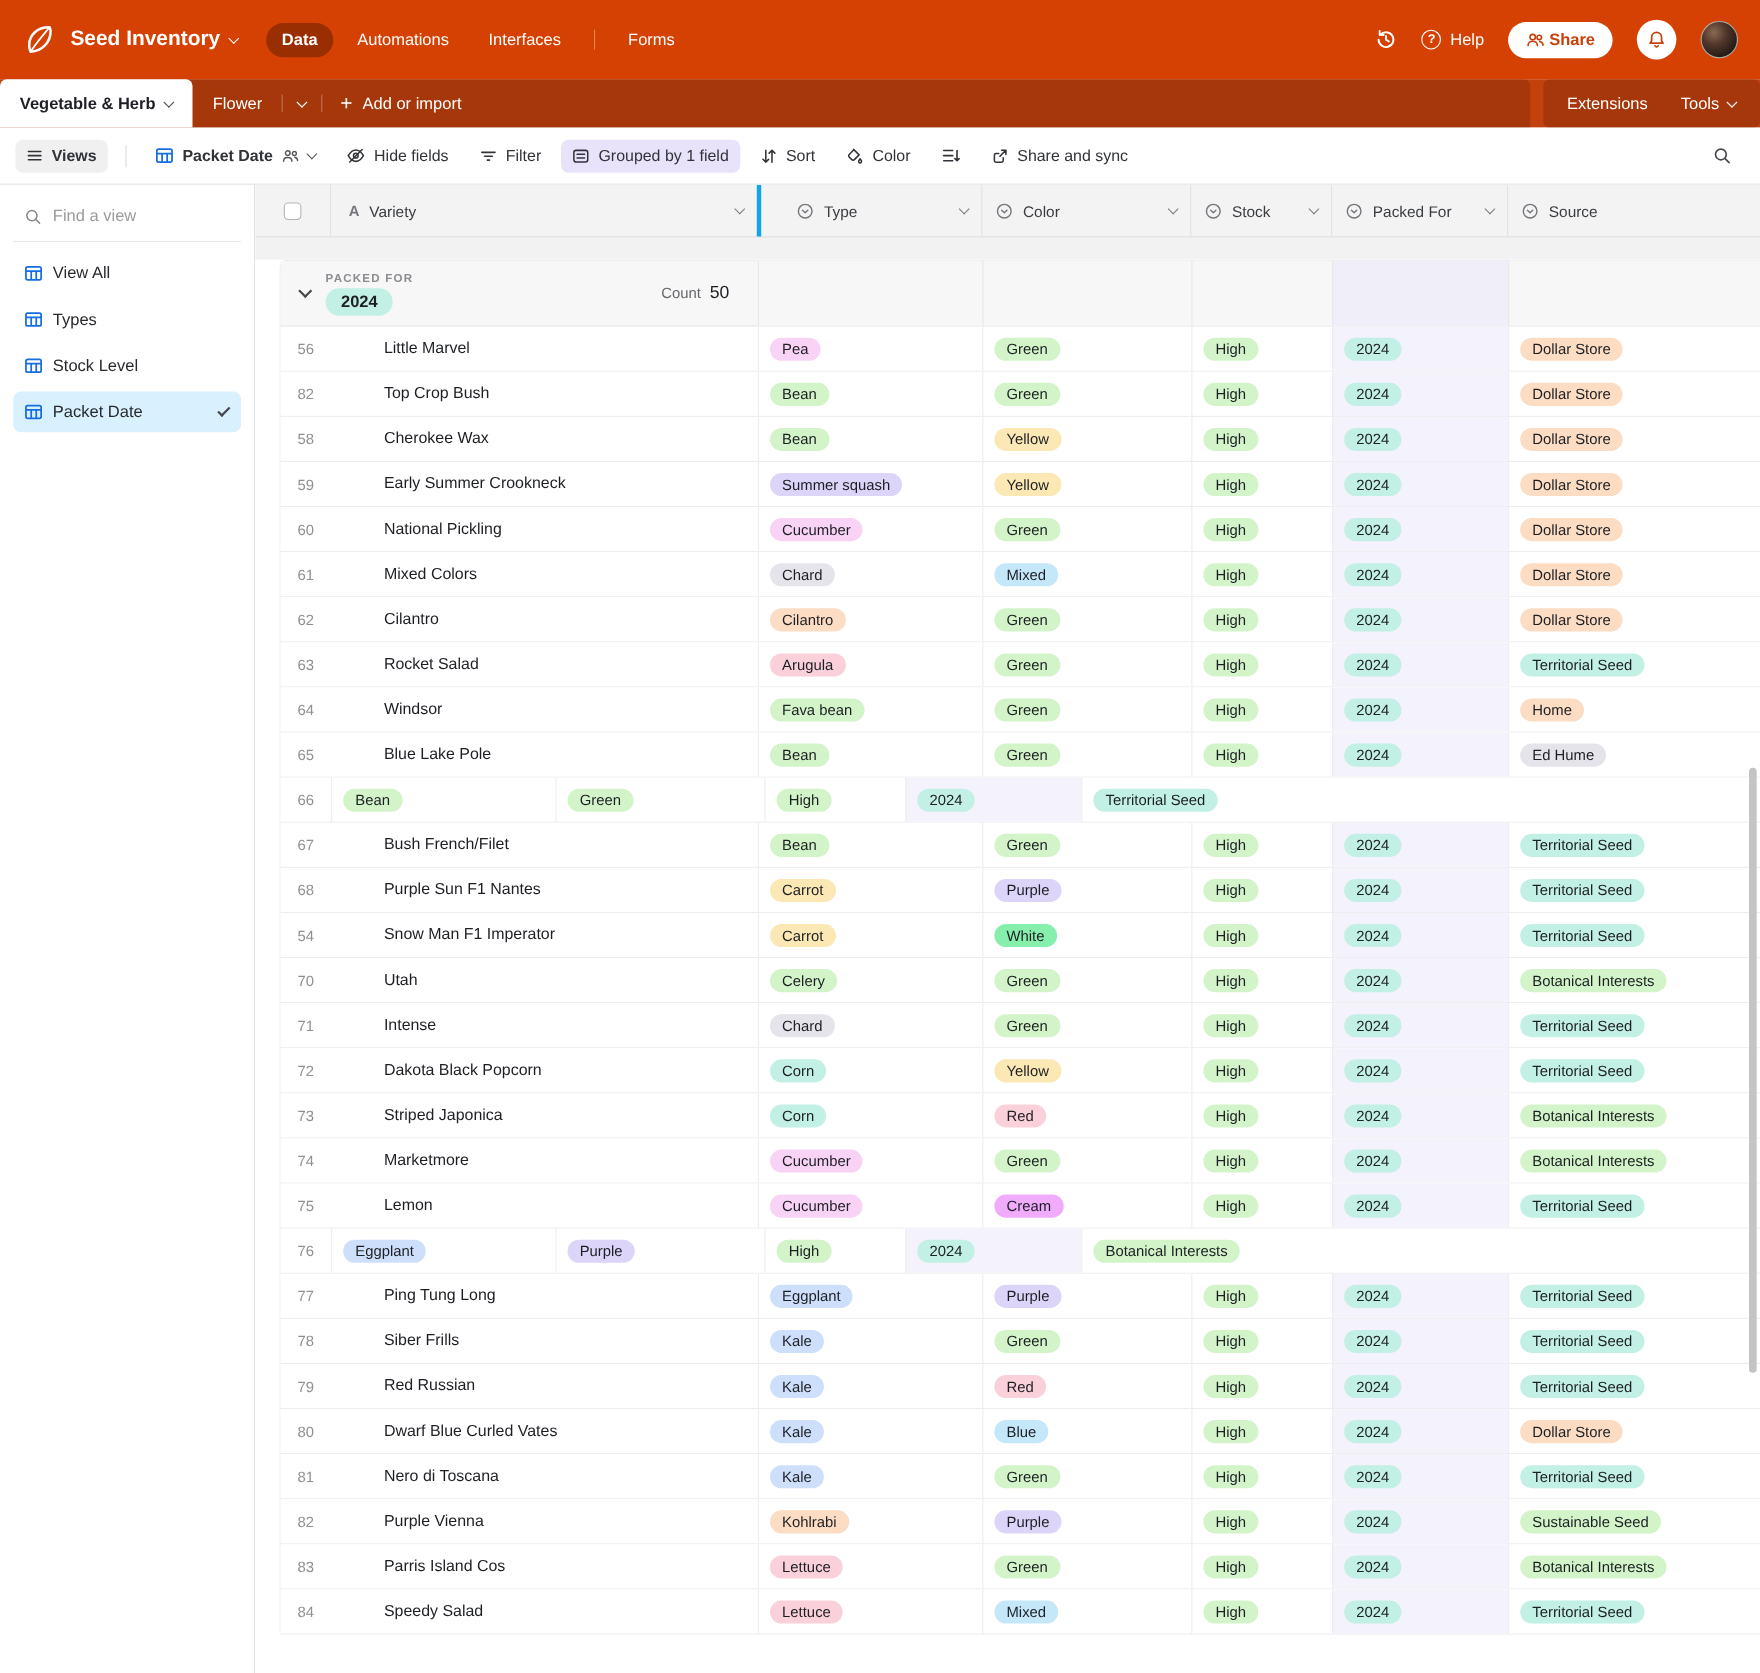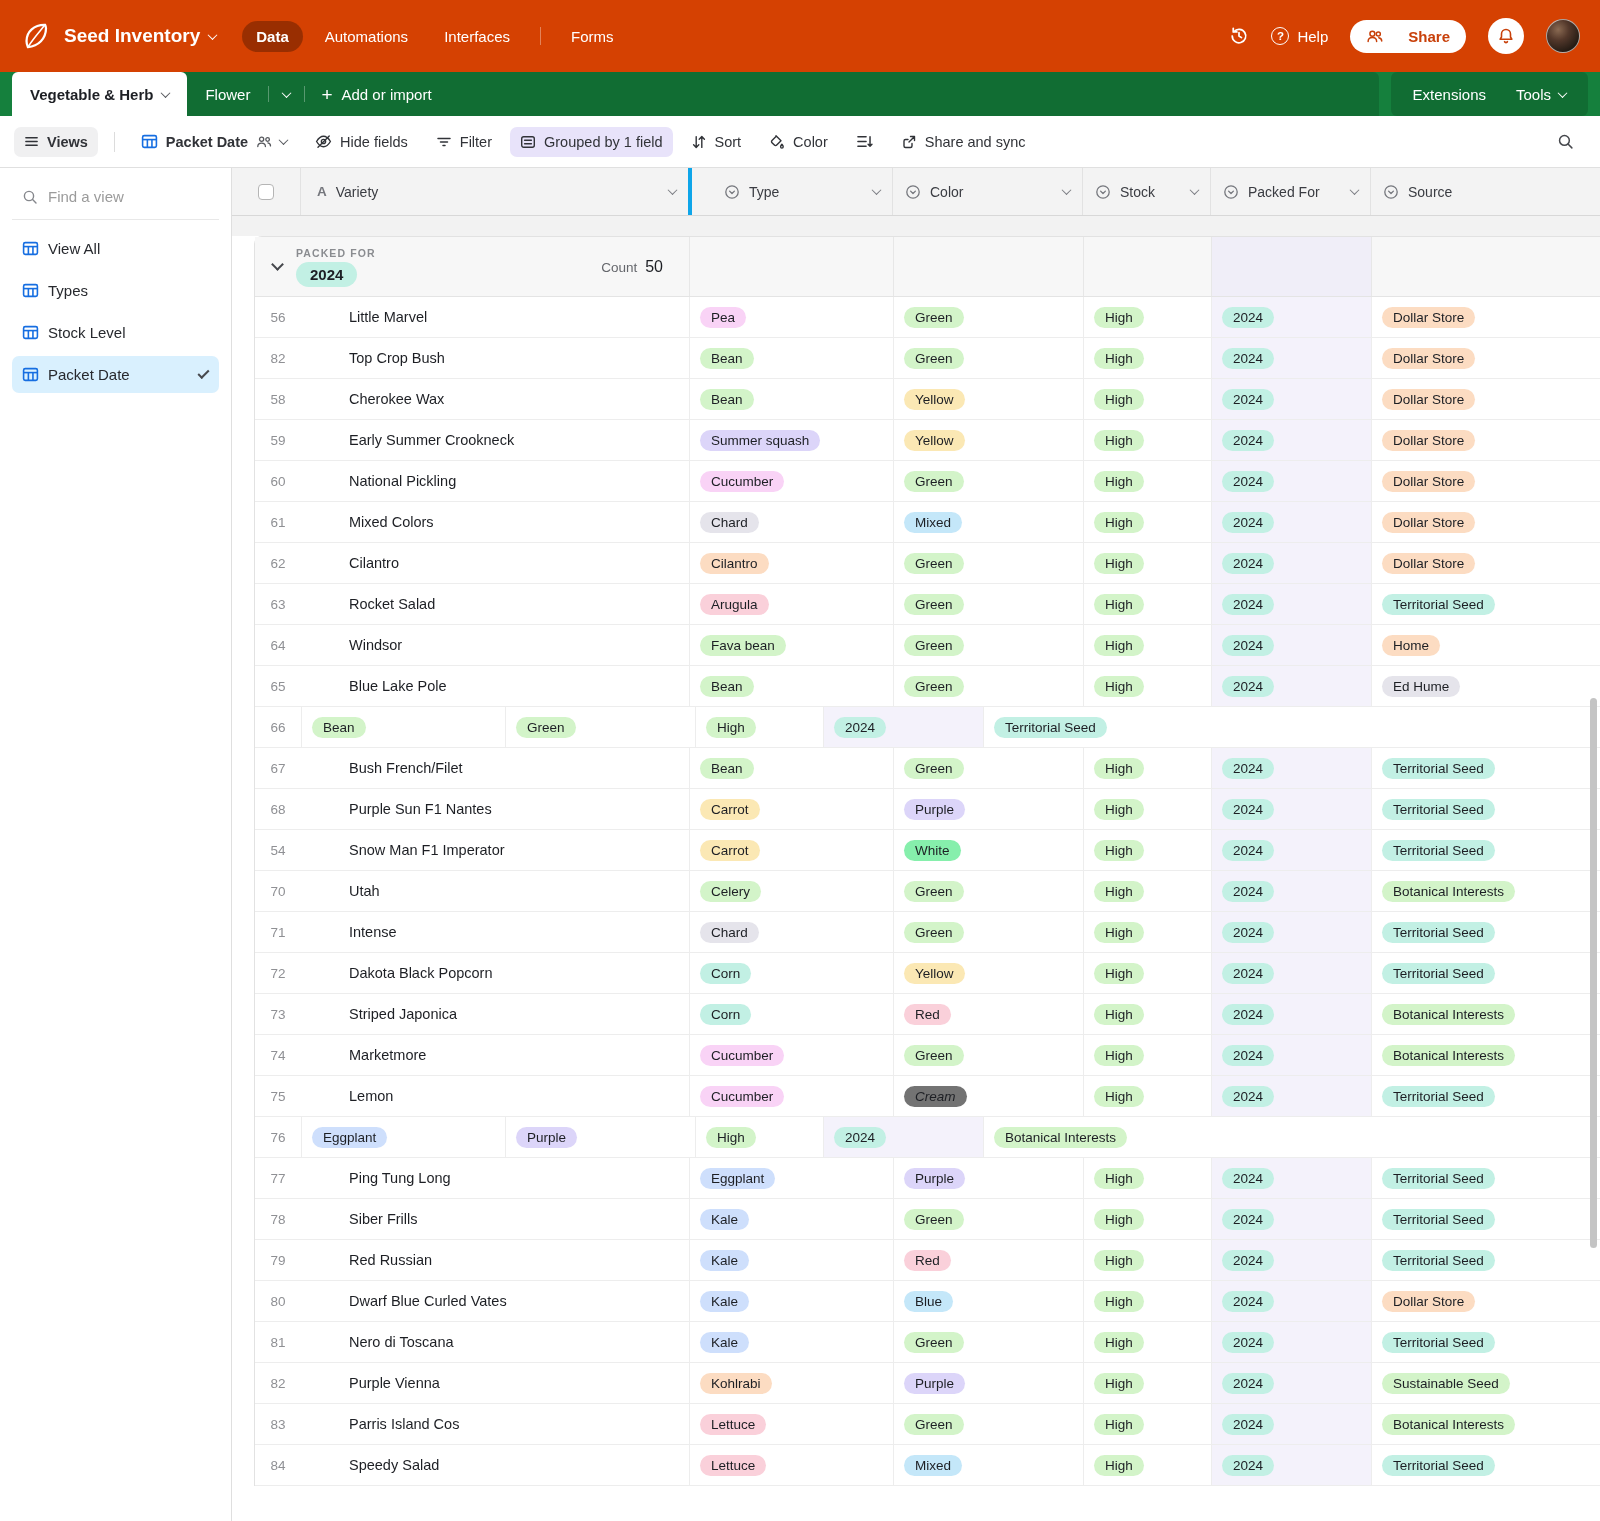--- a/index.html
+++ b/index.html
@@ -13,30 +13,30 @@
   .app-title { font-size:19px; font-weight:700; display:flex; align-items:center; gap:9px; cursor:pointer; }
   .topnav { display:flex; align-items:center; gap:8px; margin-left:26px; }
   .navitem { font-size:15px; font-weight:500; padding:7px 14px; border-radius:17px; cursor:pointer; }
   .navitem.active { background:rgba(0,0,0,0.28); font-weight:600; }
   .nav-div { width:1px; height:18px; background:rgba(255,255,255,0.35); margin:0 8px; }
   .top-right { margin-left:auto; display:flex; align-items:center; gap:22px; }
   .help { display:flex; align-items:center; gap:8px; font-size:15px; font-weight:500; cursor:pointer; }
   .qmark { width:18px; height:18px; border:1.6px solid #fff; border-radius:50%;
     font-size:11.5px; font-weight:700; display:flex; align-items:center; justify-content:center; }
   .share-btn { background:#fff; color:#C8400A; border:none; border-radius:18px;
-    padding:8px 16px; font-size:15px; font-weight:600; display:flex; align-items:center; gap:25px;
+    padding:8px 16px; font-size:15px; font-weight:600; display:flex; align-items:center; gap:4px;
     font-family:inherit; cursor:pointer; }
   .bell-btn { width:36px; height:36px; border-radius:50%; background:#fff; border:none;
     display:flex; align-items:center; justify-content:center; cursor:pointer; }
   .avatar { width:34px; height:34px; border-radius:50%; cursor:pointer;
     background:radial-gradient(circle at 35% 30%, #8a6a52 0%, #53382b 35%, #241b14 75%, #100c09 100%);
     border:1.5px solid rgba(255,255,255,0.6); }
 
   
-  .tabstrip { height:44px; background:#15803d; display:flex; align-items:stretch; padding:0 12px; }
+  .tabstrip { height:44px; background:#c2410c; display:flex; align-items:stretch; padding:0 0; }
   .strip-left { flex:1; background:rgba(0,0,0,0.15); border-radius:6px 6px 0 0;
     display:flex; align-items:stretch; }
   .basetab { display:flex; align-items:center; gap:9px; padding:0 18px; font-size:15px; cursor:pointer; }
   .basetab.active { background:#fff; color:#1d1f24; font-weight:600; border-radius:6px 6px 0 0; }
   .basetab.plain { color:#fff; font-weight:500; }
   .strip-div { width:1px; height:16px; background:rgba(255,255,255,0.3); align-self:center; }
   .strip-chev { align-self:center; padding:0 14px; cursor:pointer; display:flex; }
   .addimport { display:flex; align-items:center; gap:9px; color:#fff; font-size:15px;
     font-weight:500; padding:0 16px; cursor:pointer; }
   .plus { font-size:19px; font-weight:400; line-height:1; }
@@ -820,21 +820,21 @@
               <span class="pill" style="background: rgb(211, 244, 201);">Botanical Interests</span>
             </div>
           </div>
           <div class="trow">
             <div class="cell c-num">75</div>
             <div class="cell c-var">Lemon</div>
             <div class="cell c-type">
               <span class="pill" style="background: rgb(249, 211, 246);">Cucumber</span>
             </div>
             <div class="cell c-color">
-              <span class="pill" style="background: #737373; font-style: italic;">Cream</span>
+              <span class="pill" style="background: #f0abfc;">Cream</span>
             </div>
             <div class="cell c-stock">
               <span class="pill" style="background: rgb(211, 244, 201);">High</span>
             </div>
             <div class="cell c-pack">
               <span class="pill" style="background: rgb(194, 240, 228);">2024</span>
             </div>
             <div class="cell c-src">
               <span class="pill" style="background: rgb(194, 240, 228);">Territorial Seed</span>
             </div>

